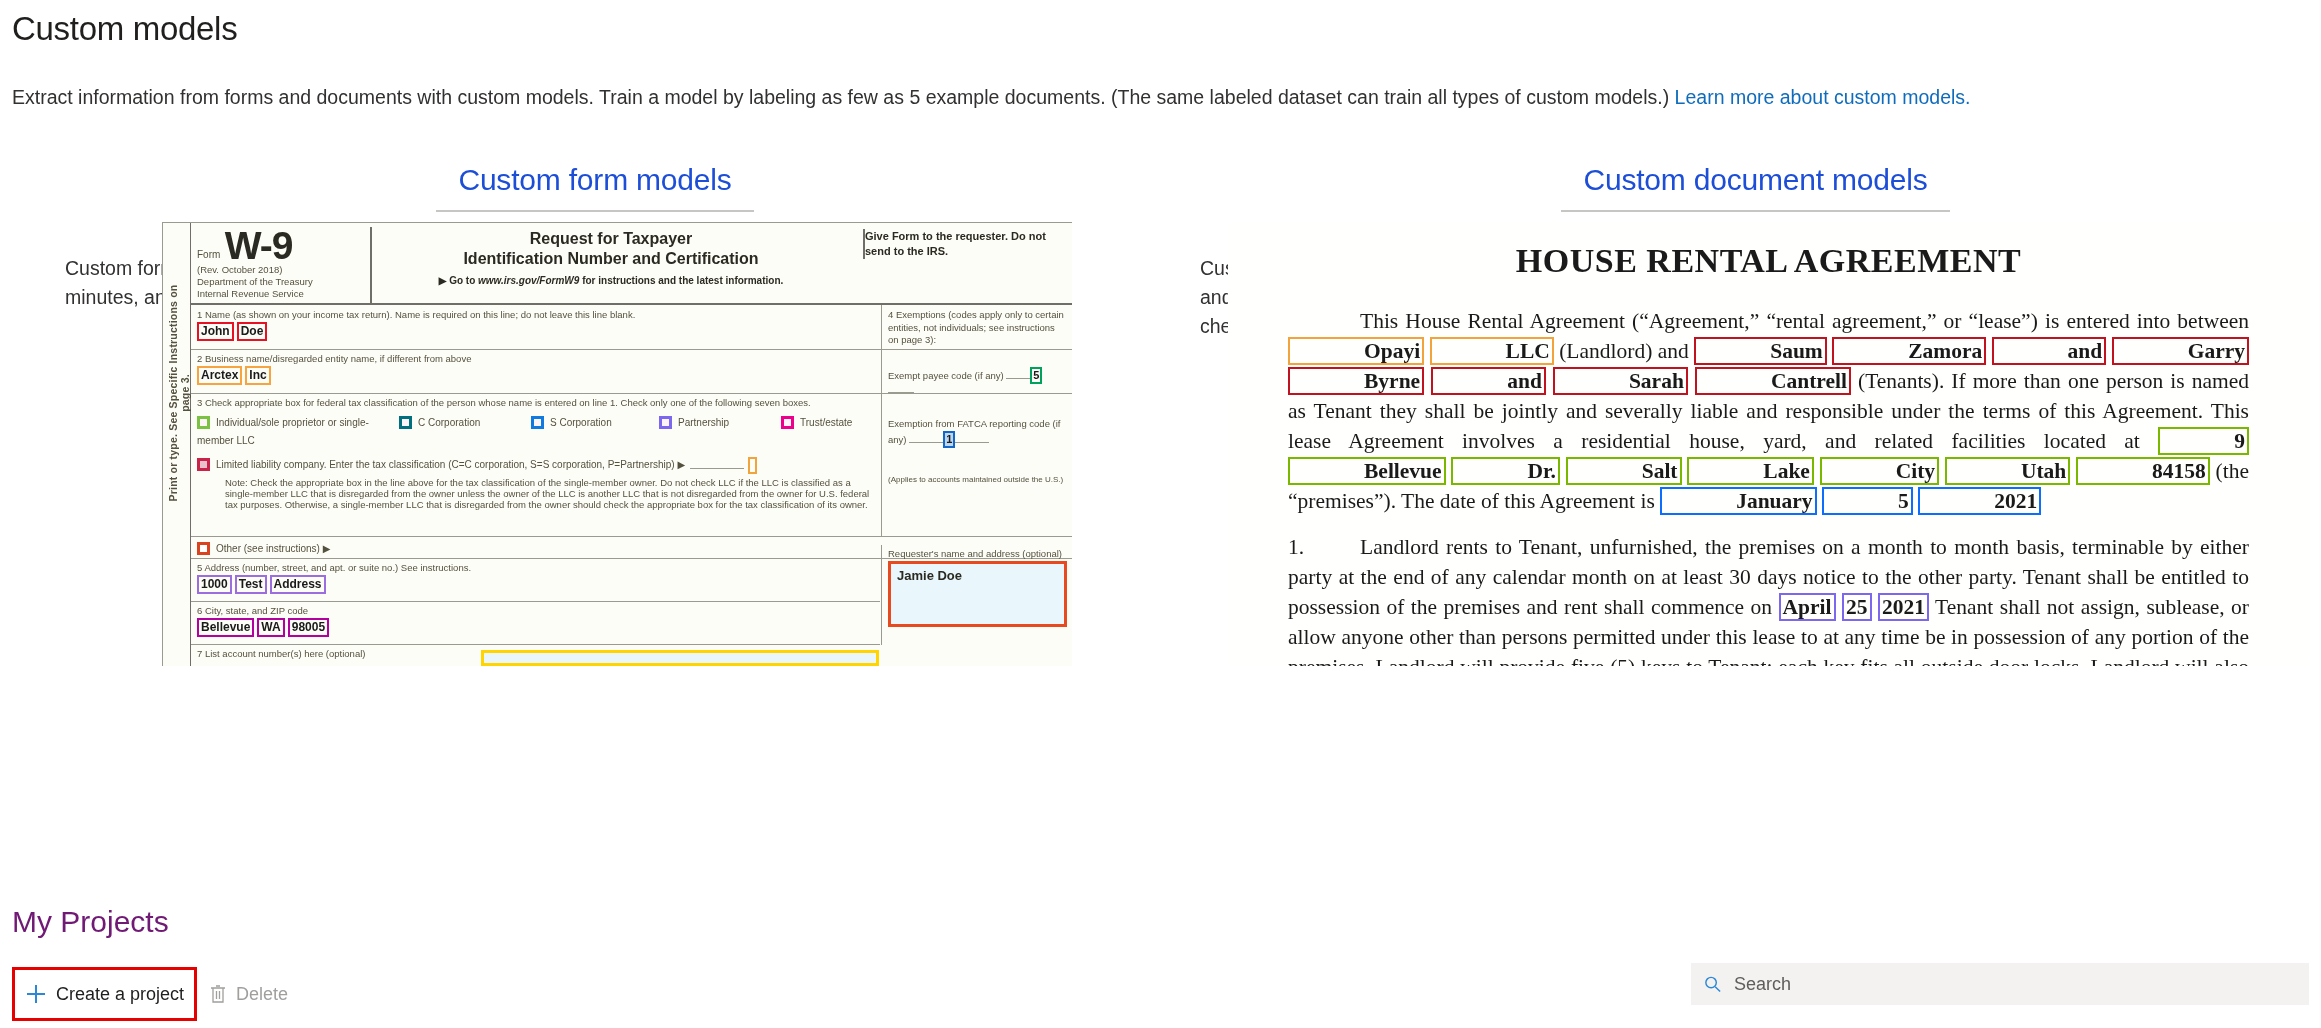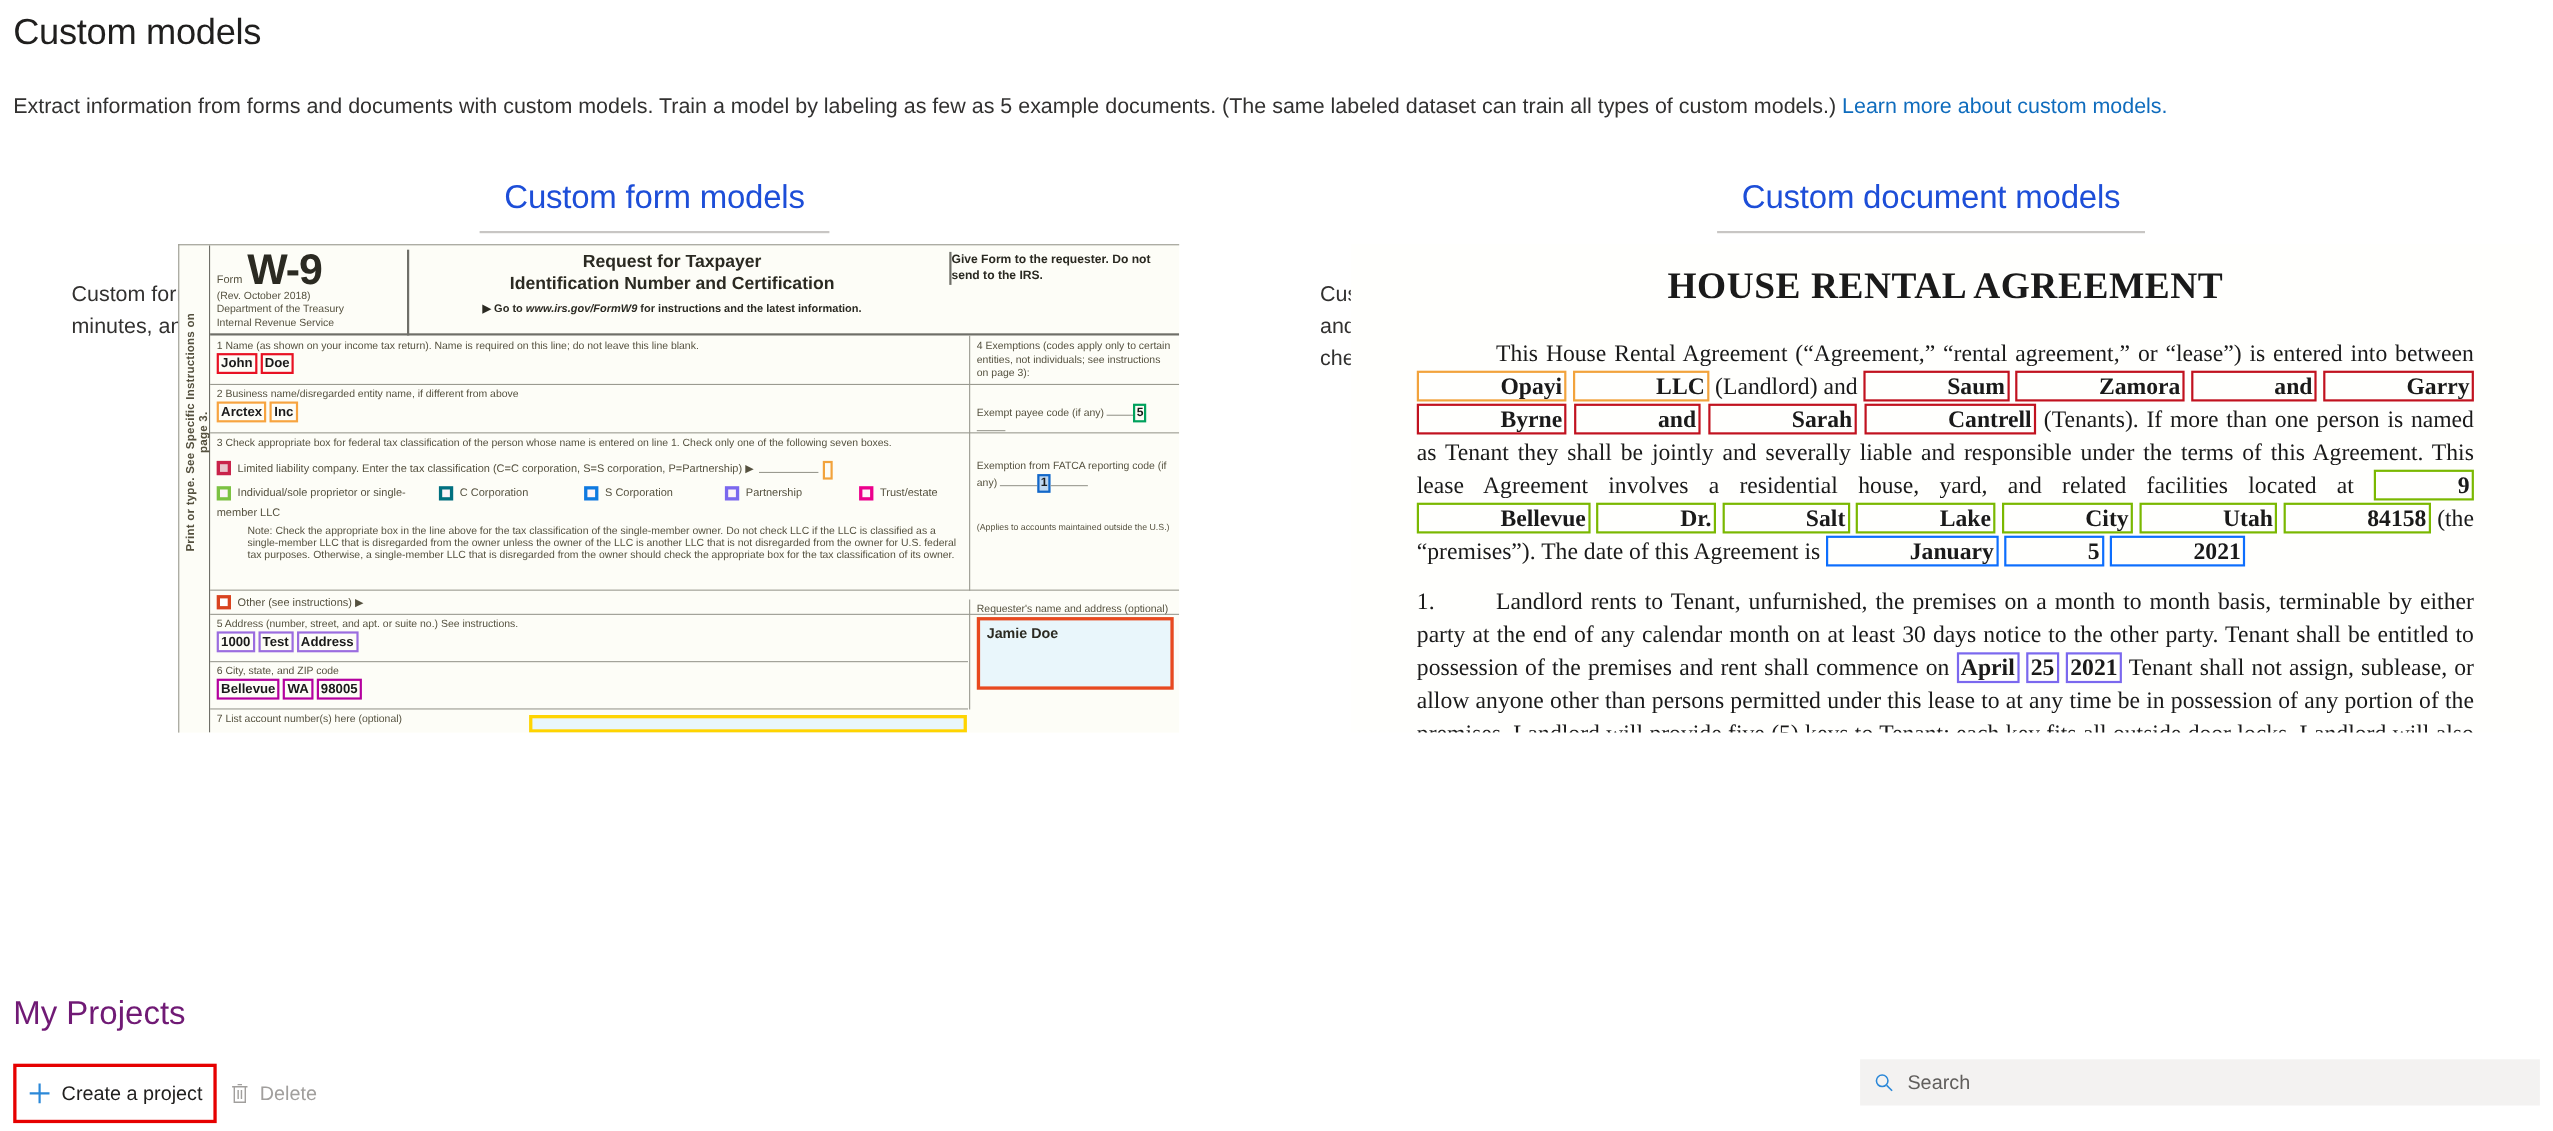--- a/index.html
+++ b/index.html
@@ -323,41 +323,41 @@
 
   <div class="row" style="top:127px; height:44px;">
     <div class="lbl">2  Business name/disregarded entity name, if different from above</div>
     <div class="vals">
       <span class="tag orange">Arctex</span><span class="tag orange">Inc</span>
     </div>
   </div>
 
   <div class="row" style="top:171px; height:143px; border-bottom:1px solid #9a9a90;">
     <div class="lbl" style="width:680px;">3  Check appropriate box for federal tax classification of the person whose name is entered on line 1. Check only one of the following seven boxes.</div>
+    <div style="position:relative; height:34px; margin-top:4px;">
+      <div style="position:absolute; left:6px; top:0; width:190px;">
+        <span class="cb green"></span><span class="cblabel">Individual/sole proprietor or single-member LLC</span>
+      </div>
+      <div style="position:absolute; left:208px; top:0;">
+        <span class="cb teal"></span><span class="cblabel">C Corporation</span>
+      </div>
+      <div style="position:absolute; left:340px; top:0;">
+        <span class="cb blue"></span><span class="cblabel">S Corporation</span>
+      </div>
+      <div style="position:absolute; left:468px; top:0;">
+        <span class="cb violet"></span><span class="cblabel">Partnership</span>
+      </div>
+      <div style="position:absolute; left:590px; top:0;">
+        <span class="cb pink"></span><span class="cblabel">Trust/estate</span>
+      </div>
+    </div>
     <div style="position:relative; padding-left:6px; margin-top:8px;">
       <span class="cb crimson"></span><span class="cblabel">Limited liability company. Enter the tax classification (C=C corporation, S=S corporation, P=Partnership) ▶</span>
       <span style="display:inline-block;width:54px;border-bottom:1px solid #9a9a90;"></span>
       <span class="minitag" style="border-color:#f2a33c;">&nbsp;</span>
-    </div>
-    <div style="position:relative; height:34px; margin-top:4px;">
-      <div style="position:absolute; left:6px; top:0; width:190px;">
-        <span class="cb green"></span><span class="cblabel">Individual/sole proprietor or single-member LLC</span>
-      </div>
-      <div style="position:absolute; left:208px; top:0;">
-        <span class="cb teal"></span><span class="cblabel">C Corporation</span>
-      </div>
-      <div style="position:absolute; left:340px; top:0;">
-        <span class="cb blue"></span><span class="cblabel">S Corporation</span>
-      </div>
-      <div style="position:absolute; left:468px; top:0;">
-        <span class="cb violet"></span><span class="cblabel">Partnership</span>
-      </div>
-      <div style="position:absolute; left:590px; top:0;">
-        <span class="cb pink"></span><span class="cblabel">Trust/estate</span>
-      </div>
     </div>
     <div class="lbl" style="width:680px; line-height:11px; padding-left:34px;">Note: Check the appropriate box in the line above for the tax classification of the single-member owner.  Do not check LLC if the LLC is classified as a single-member LLC that is disregarded from the owner unless the owner of the LLC is another LLC that is not disregarded from the owner for U.S. federal tax purposes. Otherwise, a single-member LLC that is disregarded from the owner should check the appropriate box for the tax classification of its owner.</div>
   </div>
 
   <div class="row" style="top:314px; height:22px; border-bottom:1px solid #9a9a90;">
     <div style="padding-left:6px; padding-top:2px;">
       <span class="cb darkorange"></span><span class="cblabel">Other (see instructions) ▶</span>
     </div>
   </div>
 

